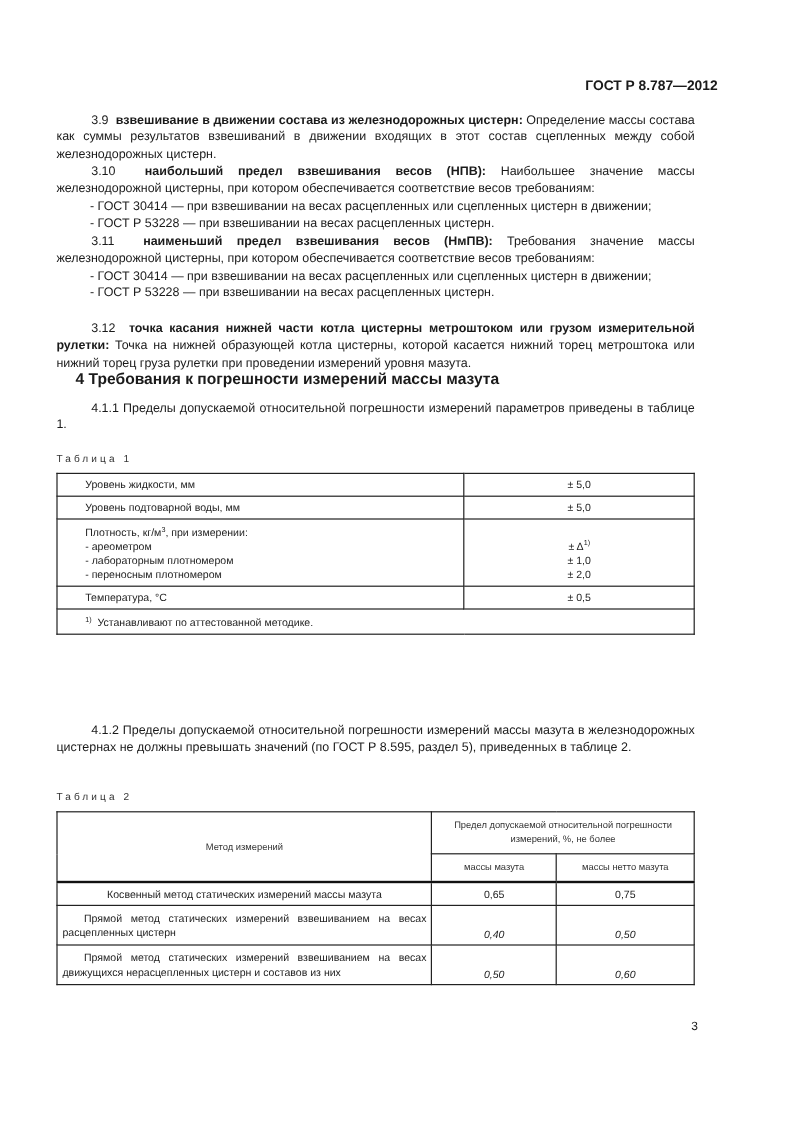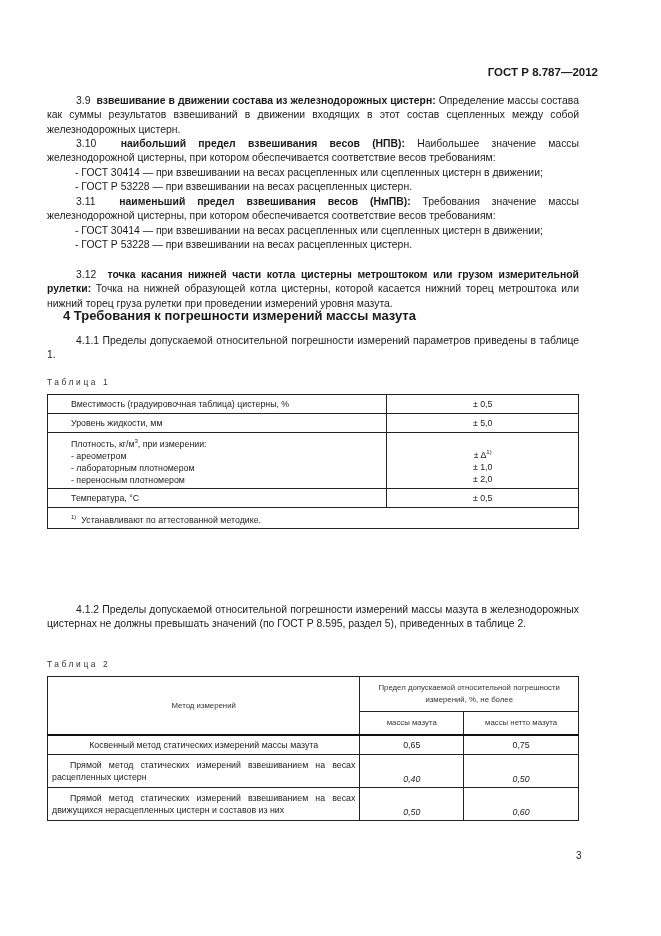--- a/index.html
+++ b/index.html
@@ -73,25 +73,25 @@
 
 <div class="abs tcap" style="top:377px;">Таблица 1</div>
 
 <table class="t1" style="top:394px;">
   <colgroup>
       <col style="width:340px">
       <col style="width:192px">
     </colgroup>
   <tbody>
   <tr>
-    <td>Вместимость (градуировочная таблица) цистерны, %</td>
-    <td class="c">± 0,5</td>
+    <td>Уровень жидкости, мм</td>
+    <td class="c">± 5,0</td>
   </tr>
   <tr>
-    <td>Уровень жидкости, мм</td>
+    <td>Уровень подтоварной воды, мм</td>
     <td class="c">± 5,0</td>
   </tr>
   <tr class="multi">
     <td>
       <div><span>Плотность, кг/м</span><span class="sup">3</span><span>, при измерении:</span></div>
       <div>- ареометром</div>
       <div>- лабораторным плотномером</div>
       <div>- переносным плотномером</div>
     </td>
     <td class="c" style="vertical-align:bottom; padding-bottom:3px !important;">

